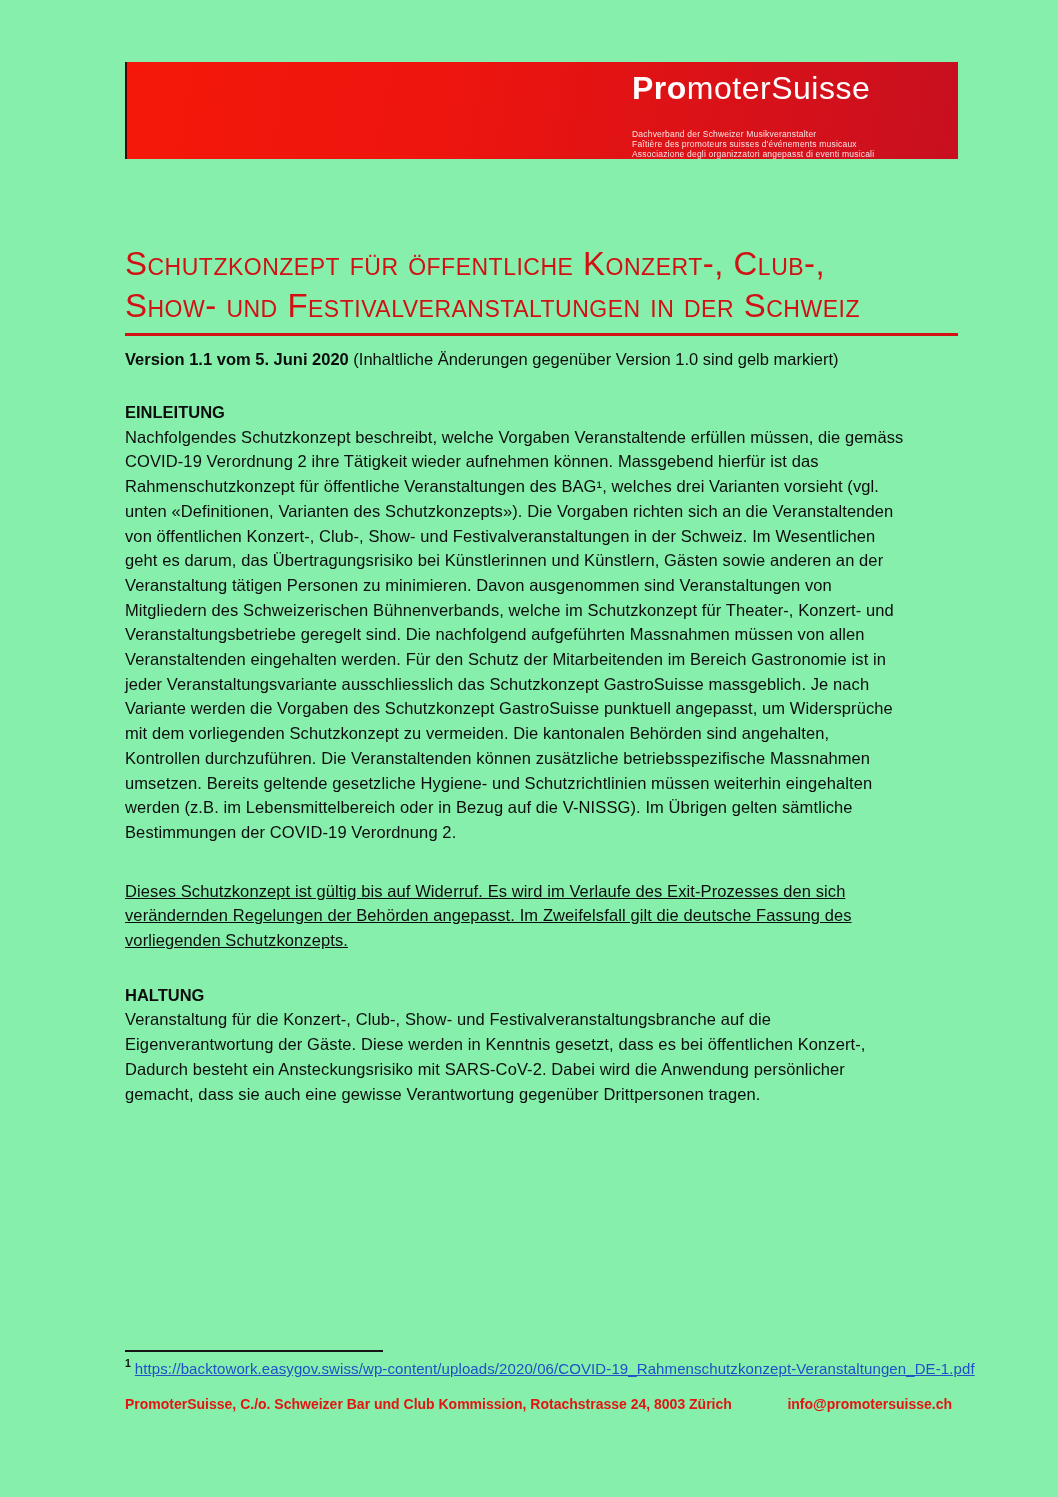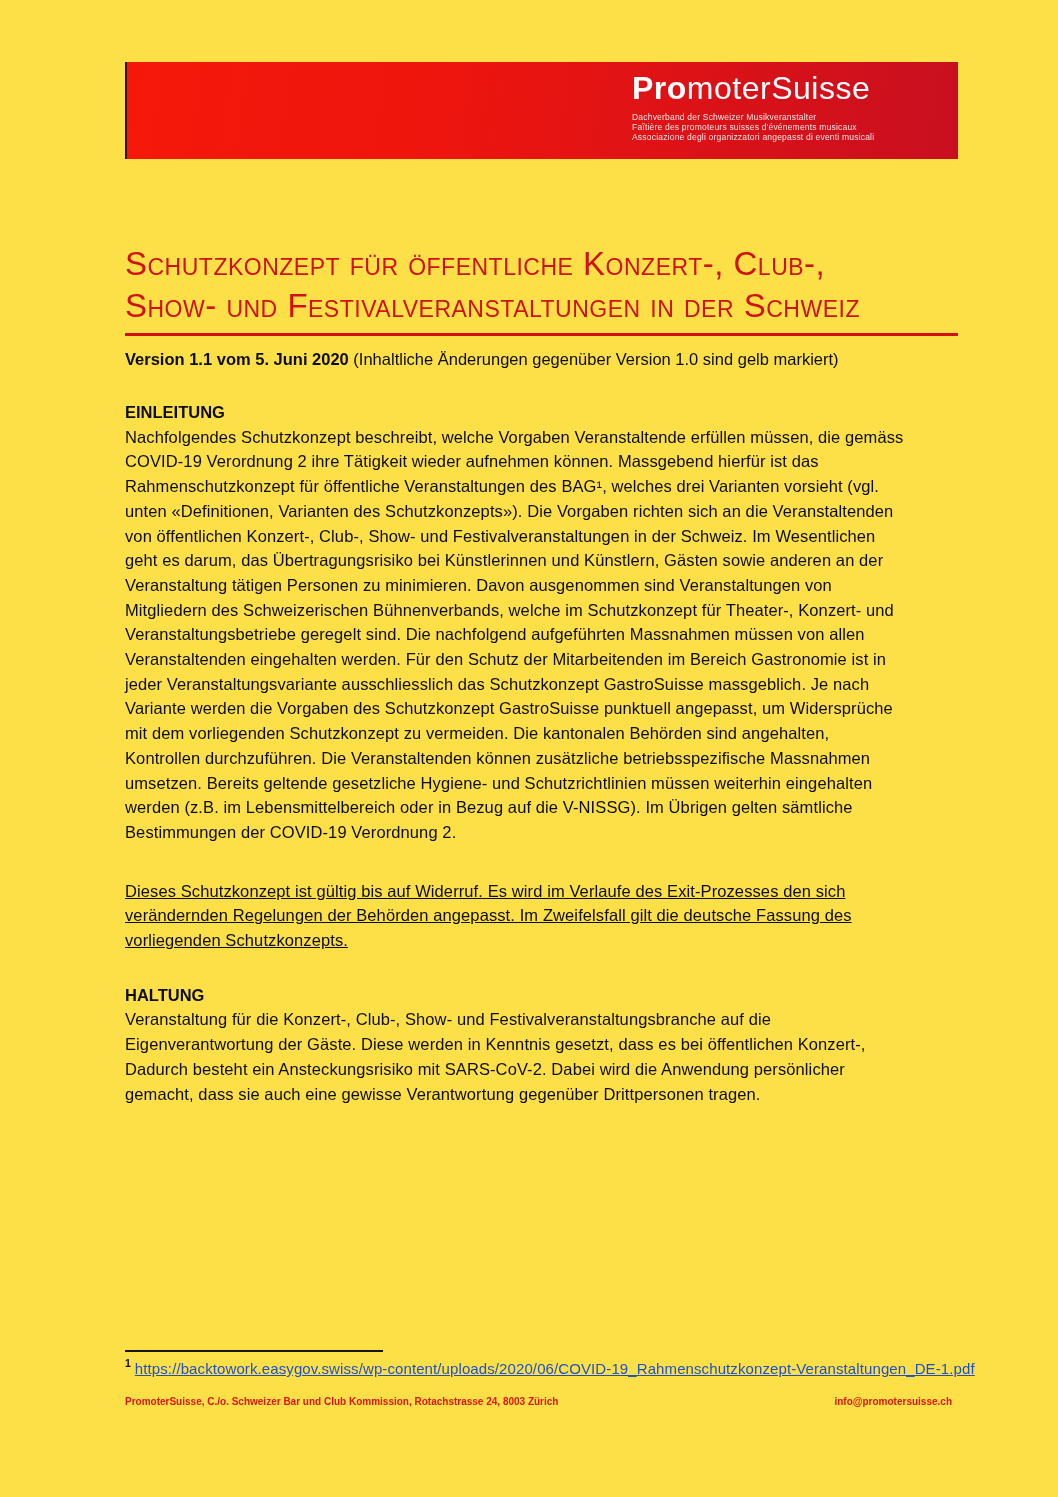--- a/index.html
+++ b/index.html
@@ -1,31 +1,31 @@
 <!DOCTYPE html>
 <html><head>
 <meta charset="utf-8">
 <style>
   html,body{margin:0;padding:0;background:#ffffff;}
   .page{
-    position:relative;width:1058px;height:1497px;background:#fde047;overflow:hidden;
+    position:relative;width:1058px;height:1497px;background:#86efac;overflow:hidden;
     font-family:"Liberation Sans",sans-serif;color:#0d0d0d;
   }
   
   .banner{
     position:absolute;left:125px;top:62px;width:833px;height:97px;
     background:linear-gradient(100deg,#f5180a 0%,#ee150e 38%,#c80f20 100%);
     border-left:2px solid rgba(30,4,2,0.8);
     box-sizing:border-box;
   }
   .logo-block{position:absolute;left:505px;top:9px;}
   .logo-text{font-size:32px;line-height:34px;color:#ffffff;letter-spacing:0.5px;white-space:nowrap;}
   .logo-bold{font-weight:700;}
   .logo-light{font-weight:300;}
-  .taglines{margin-top:7px;color:rgba(255,255,255,0.88);font-size:8.5px;line-height:10px;letter-spacing:0.2px;}
+  .taglines{margin-top:24px;color:rgba(255,255,255,0.88);font-size:8.5px;line-height:10px;letter-spacing:0.2px;}
   
   .content{position:absolute;left:125px;top:159px;width:833px;}
   .doc-title{
     margin-top:84px;color:#d11113;font-variant:small-caps;
     font-size:33px;line-height:42px;font-weight:400;letter-spacing:0.5px;white-space:nowrap;
   }
   .title-divider{margin-top:6px;height:3px;background:#d11113;border:none;width:833px;}
   .version-line{margin-top:12px;font-size:16.5px;line-height:22px;white-space:nowrap;}
   .version-bold{font-weight:700;}
   .section-heading{margin-top:30px;font-weight:700;font-size:16.5px;line-height:24.7px;}
@@ -35,21 +35,21 @@
   
   .footnote-block{position:absolute;left:125px;top:1350px;width:833px;font-size:15px;}
   .fn-rule{width:258px;height:2px;background:#151515;}
   .fn-row{margin-top:5px;white-space:nowrap;}
   .fn-marker{font-weight:700;font-size:10.5px;vertical-align:7px;margin-right:4px;color:#0d0d0d;}
   .fn-link{color:#1f50c8;text-decoration:underline;letter-spacing:0.1px;}
   
   .page-footer{
     position:absolute;left:125px;top:1396px;width:833px;
     display:flex;justify-content:space-between;align-items:baseline;
-    color:#e31511;font-weight:700;font-size:10px;white-space:nowrap;
+    color:#e31511;font-weight:700;font-size:14px;white-space:nowrap;
   }
   .footer-right{margin-right:6px;}
 </style>
 </head>
 <body>
 
 <div class="page">
 
   <div class="banner">
     <div class="logo-block">

